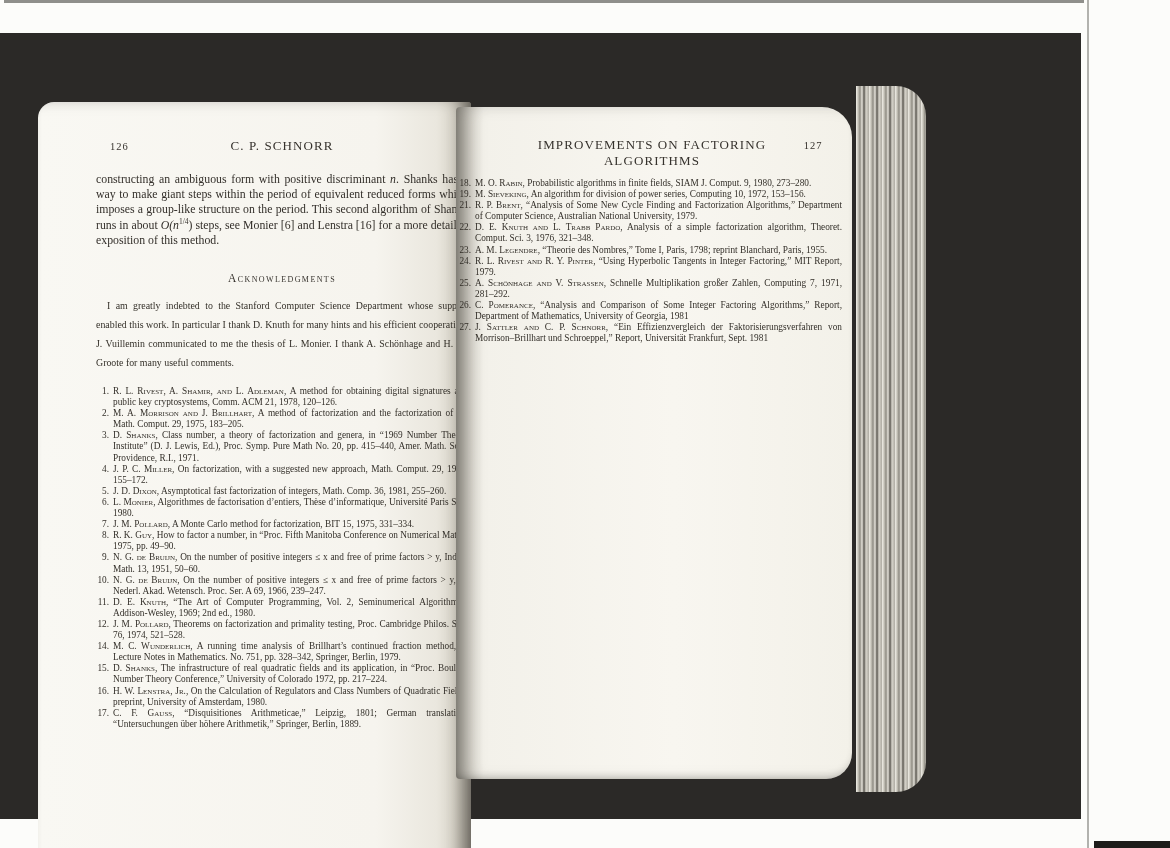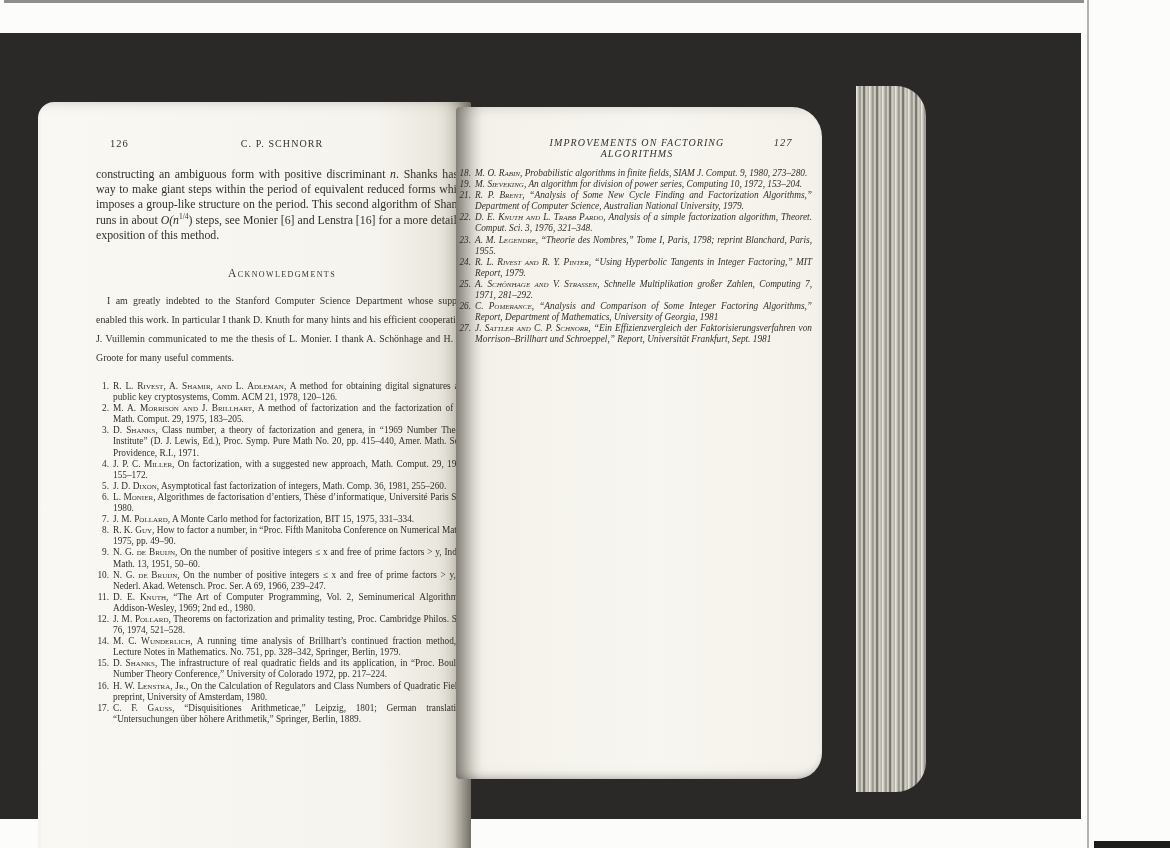--- a/index.html
+++ b/index.html
@@ -28,35 +28,34 @@
   
   .page{position:absolute;background:#f6f4ee;}
   .page-left{
     left:12px;top:102px;width:433px;height:820px;
     border-radius:16px 3px 2px 14px;
     background:linear-gradient(90deg,#f9f8f3 0%,#f6f4ee 78%,#eae7de 92%,#cdc8bb 100%);
     box-shadow:inset -16px 0 18px -8px rgba(30,27,23,.6), inset 0 -5px 8px -5px rgba(40,36,32,.30);
     margin-left:26px;
   }
   .page-right{
-    left:456px;top:107px;width:366px;height:672px;
+    left:456px;top:107px;width:396px;height:672px;
     border-radius:4px 30px 26px 4px;
     background:linear-gradient(90deg,#d6d2c7 0%,#f3f1ea 7%,#f8f6f0 55%,#f3f1e9 100%);
     box-shadow:inset 18px 0 20px -10px rgba(30,27,23,.55), inset 0 -5px 8px -5px rgba(40,36,32,.30);
-    font-style:italic;
   }
 
   
   .pg-header{display:flex;align-items:baseline;font-size:10.5px;letter-spacing:1px;color:#36322d;}
   .page-left .pg-header{margin:36px 3px 0 58px;}
   .page-right .pg-header{margin:30px 10px 0 6px;}
   .pg-num{width:58px;}
   .page-left .pg-num{text-indent:14px;}
   .page-right .pg-num{text-align:center;}
-  .running-head{flex:1;text-align:center;font-size:10px;letter-spacing:1.1px;}
+  .running-head{flex:1;text-align:center;font-size:13px;letter-spacing:1.1px;}
 
   
   .body-par{
     margin:18px 3px 0 58px;
     font-size:11.8px;line-height:15.2px;text-align:justify;color:#332f2a;
   }
   .body-par sup{font-size:7.5px;vertical-align:super;line-height:0;}
   .it{font-style:italic;}
 
   .section-head{
@@ -179,21 +178,21 @@
       <span class="pg-num">127</span>
     </div>
 
     <div class="ref-list">
 
         <div class="ref">
           <span class="num">18.</span><span class="sc">M. O. Rabin</span><span>, Probabilistic algorithms in finite fields, SIAM J. Comput. 9, 1980, 273–280.</span>
         </div>
 
         <div class="ref">
-          <span class="num">19.</span><span class="sc">M. Sieveking</span><span>, An algorithm for division of power series, Computing 10, 1972, 153–204.</span>
+          <span class="num">19.</span><span class="sc">M. Sieveking</span><span>, An algorithm for division of power series, Computing 10, 1972, 153–156.</span>
         </div>
 
 
         <div class="ref">
           <span class="num">21.</span><span class="sc">R. P. Brent</span><span>, “Analysis of Some New Cycle Finding and Factorization Algorithms,” Department of Computer Science, Australian National University, 1979.</span>
         </div>
 
         <div class="ref">
           <span class="num">22.</span><span class="sc">D. E. Knuth and L. Trabb Pardo</span><span>, Analysis of a simple factorization algorithm, Theoret. Comput. Sci. 3, 1976, 321–348.</span>
         </div>

